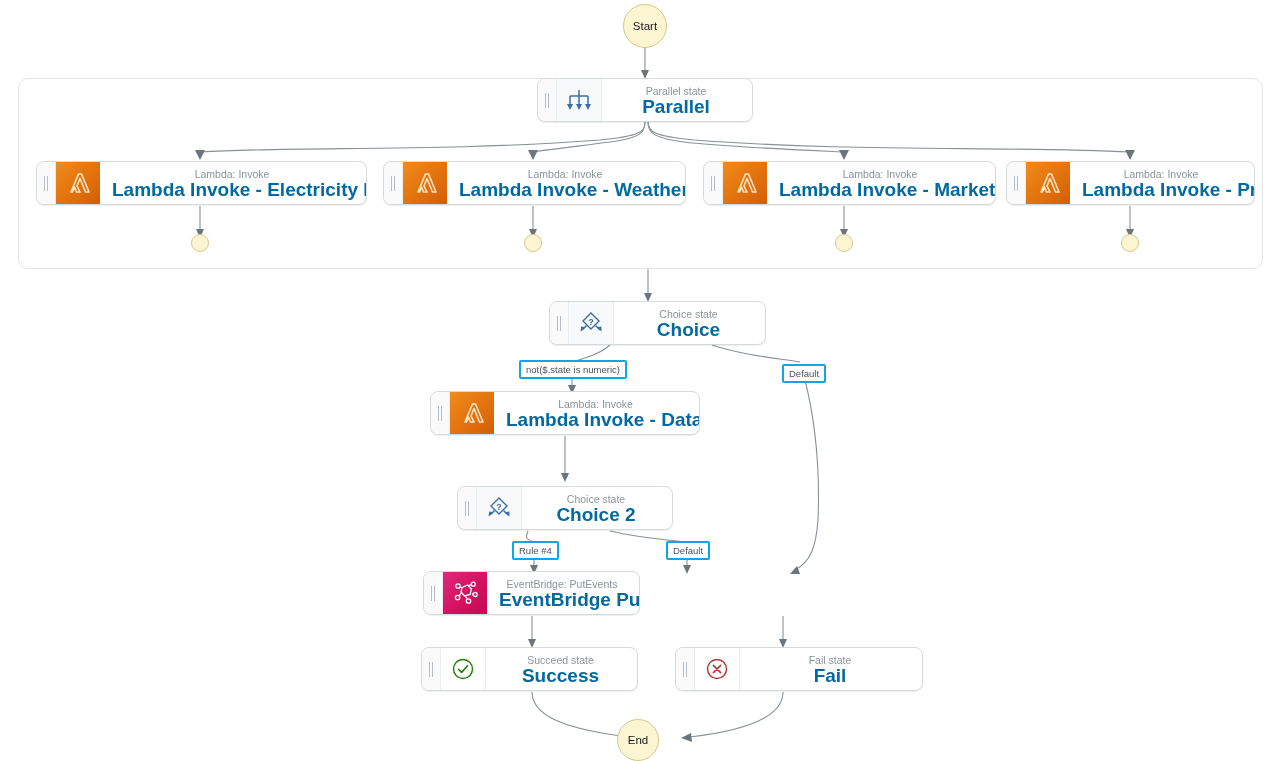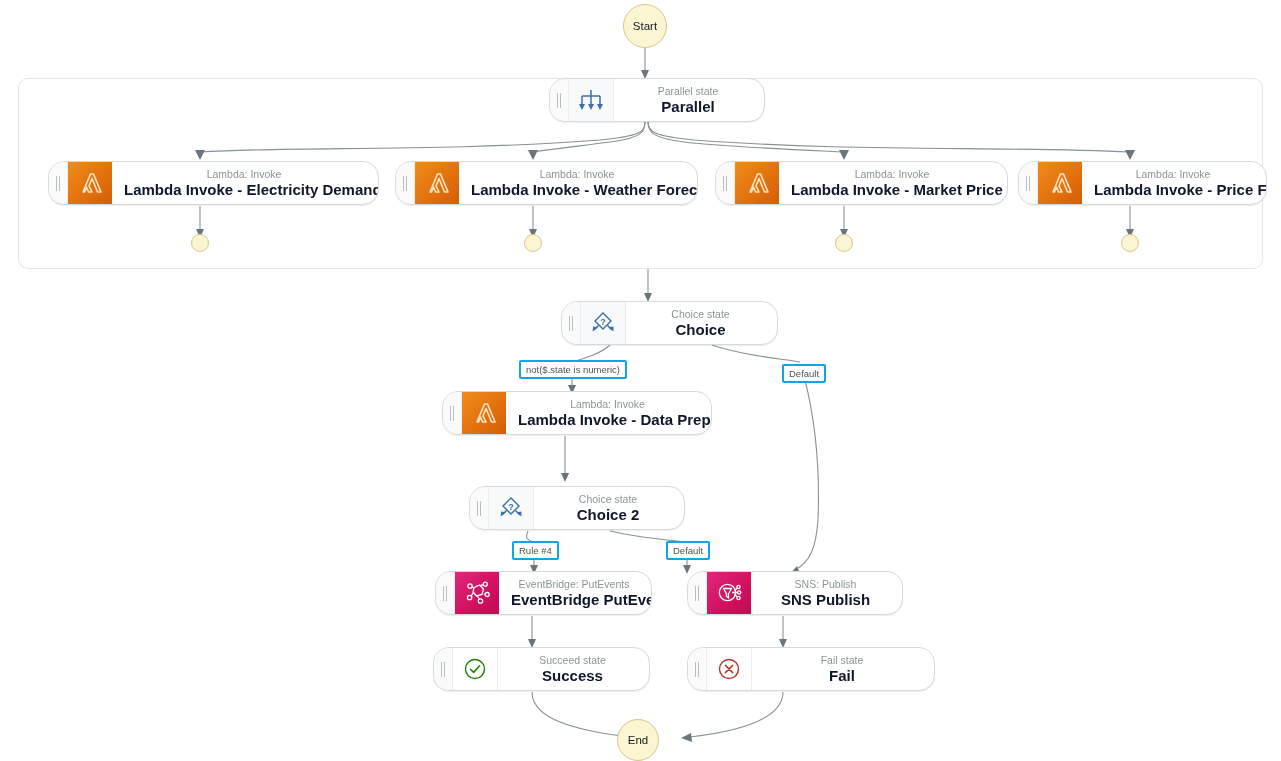--- a/index.html
+++ b/index.html
@@ -63,26 +63,25 @@
     box-sizing: border-box;
   }
 
   
   .node {
     position: absolute;
     display: flex;
     align-items: stretch;
     background: #ffffff;
     border: 1px solid #d5dbdb;
-    border-radius: 16px;
+    border-radius: 8px;
     box-sizing: border-box;
     box-shadow: 0 1px 1px rgba(0,0,0,0.07);
     overflow: hidden;
     height: 44px;
-    margin-left: 12px;
   }
   .node .grip {
     width: 18px;
     flex: 0 0 18px;
     background: #fafafa;
     border-right: 1px solid #eaeded;
     display: flex;
     align-items: center;
     justify-content: center;
   }
@@ -124,23 +123,23 @@
     justify-content: center;
     min-width: 0;
   }
   .node .labels .kind {
     font-size: 10.5px;
     line-height: 13px;
     color: #8b9499;
     white-space: nowrap;
   }
   .node .labels .title {
-    font-size: 15px;
+    font-size: 19px;
     line-height: 17px;
-    color: #0f172a;
+    color: #0369a1;
     font-weight: bold;
     white-space: nowrap;
   }
 
   
   .edge-label {
     position: absolute;
     background: #ffffff;
     border: 2px solid #0ea5e9;
     border-radius: 2px;
@@ -420,43 +419,20 @@
           <path d="M8.2,17 L10.2,13.8"></path>
         </g>
       </svg>
     </div>
     <div class="labels">
       <div class="kind">EventBridge: PutEvents</div>
       <div class="title">EventBridge PutEvents</div>
     </div>
   </div>
 
-  <div class="node" style="left:675px; top:571px; width:216px;">
-    <div class="grip">
-        <div class="bars"></div>
-      </div>
-    <div class="icon-tile sns">
-      <svg width="28" height="28" viewBox="0 0 28 28">
-        <g fill="none" stroke="#ffffff" stroke-width="1.3">
-          <circle cx="12.5" cy="13.5" r="8.2"></circle>
-          <path d="M8.5,9.5 L16.5,9.5 L13.5,15 L13.5,19 L11.5,17.5 L11.5,15 Z"></path>
-          <path d="M17,13.5 L22,13.5"></path>
-          <circle cx="23.5" cy="8" r="1.6"></circle>
-          <circle cx="24.2" cy="13.5" r="1.6"></circle>
-          <circle cx="23.5" cy="19" r="1.6"></circle>
-          <path d="M19.5,12 L22.3,9"></path>
-          <path d="M19.5,15 L22.3,18"></path>
-        </g>
-      </svg>
-    </div>
-    <div class="labels">
-      <div class="kind">SNS: Publish</div>
-      <div class="title">SNS Publish</div>
-    </div>
-  </div>
 
   <div class="node" style="left:421px; top:647px; width:217px;">
     <div class="grip">
         <div class="bars"></div>
       </div>
     <div class="icon-tile plain">
       <svg width="26" height="26" viewBox="0 0 26 26">
         <circle cx="13" cy="13" r="9.5" fill="none" stroke="#1d8102" stroke-width="1.4"></circle>
         <path d="M8.5,13.3 L11.6,16.4 L17.6,9.8" fill="none" stroke="#1d8102" stroke-width="1.6" stroke-linecap="round" stroke-linejoin="round"></path>
       </svg>

